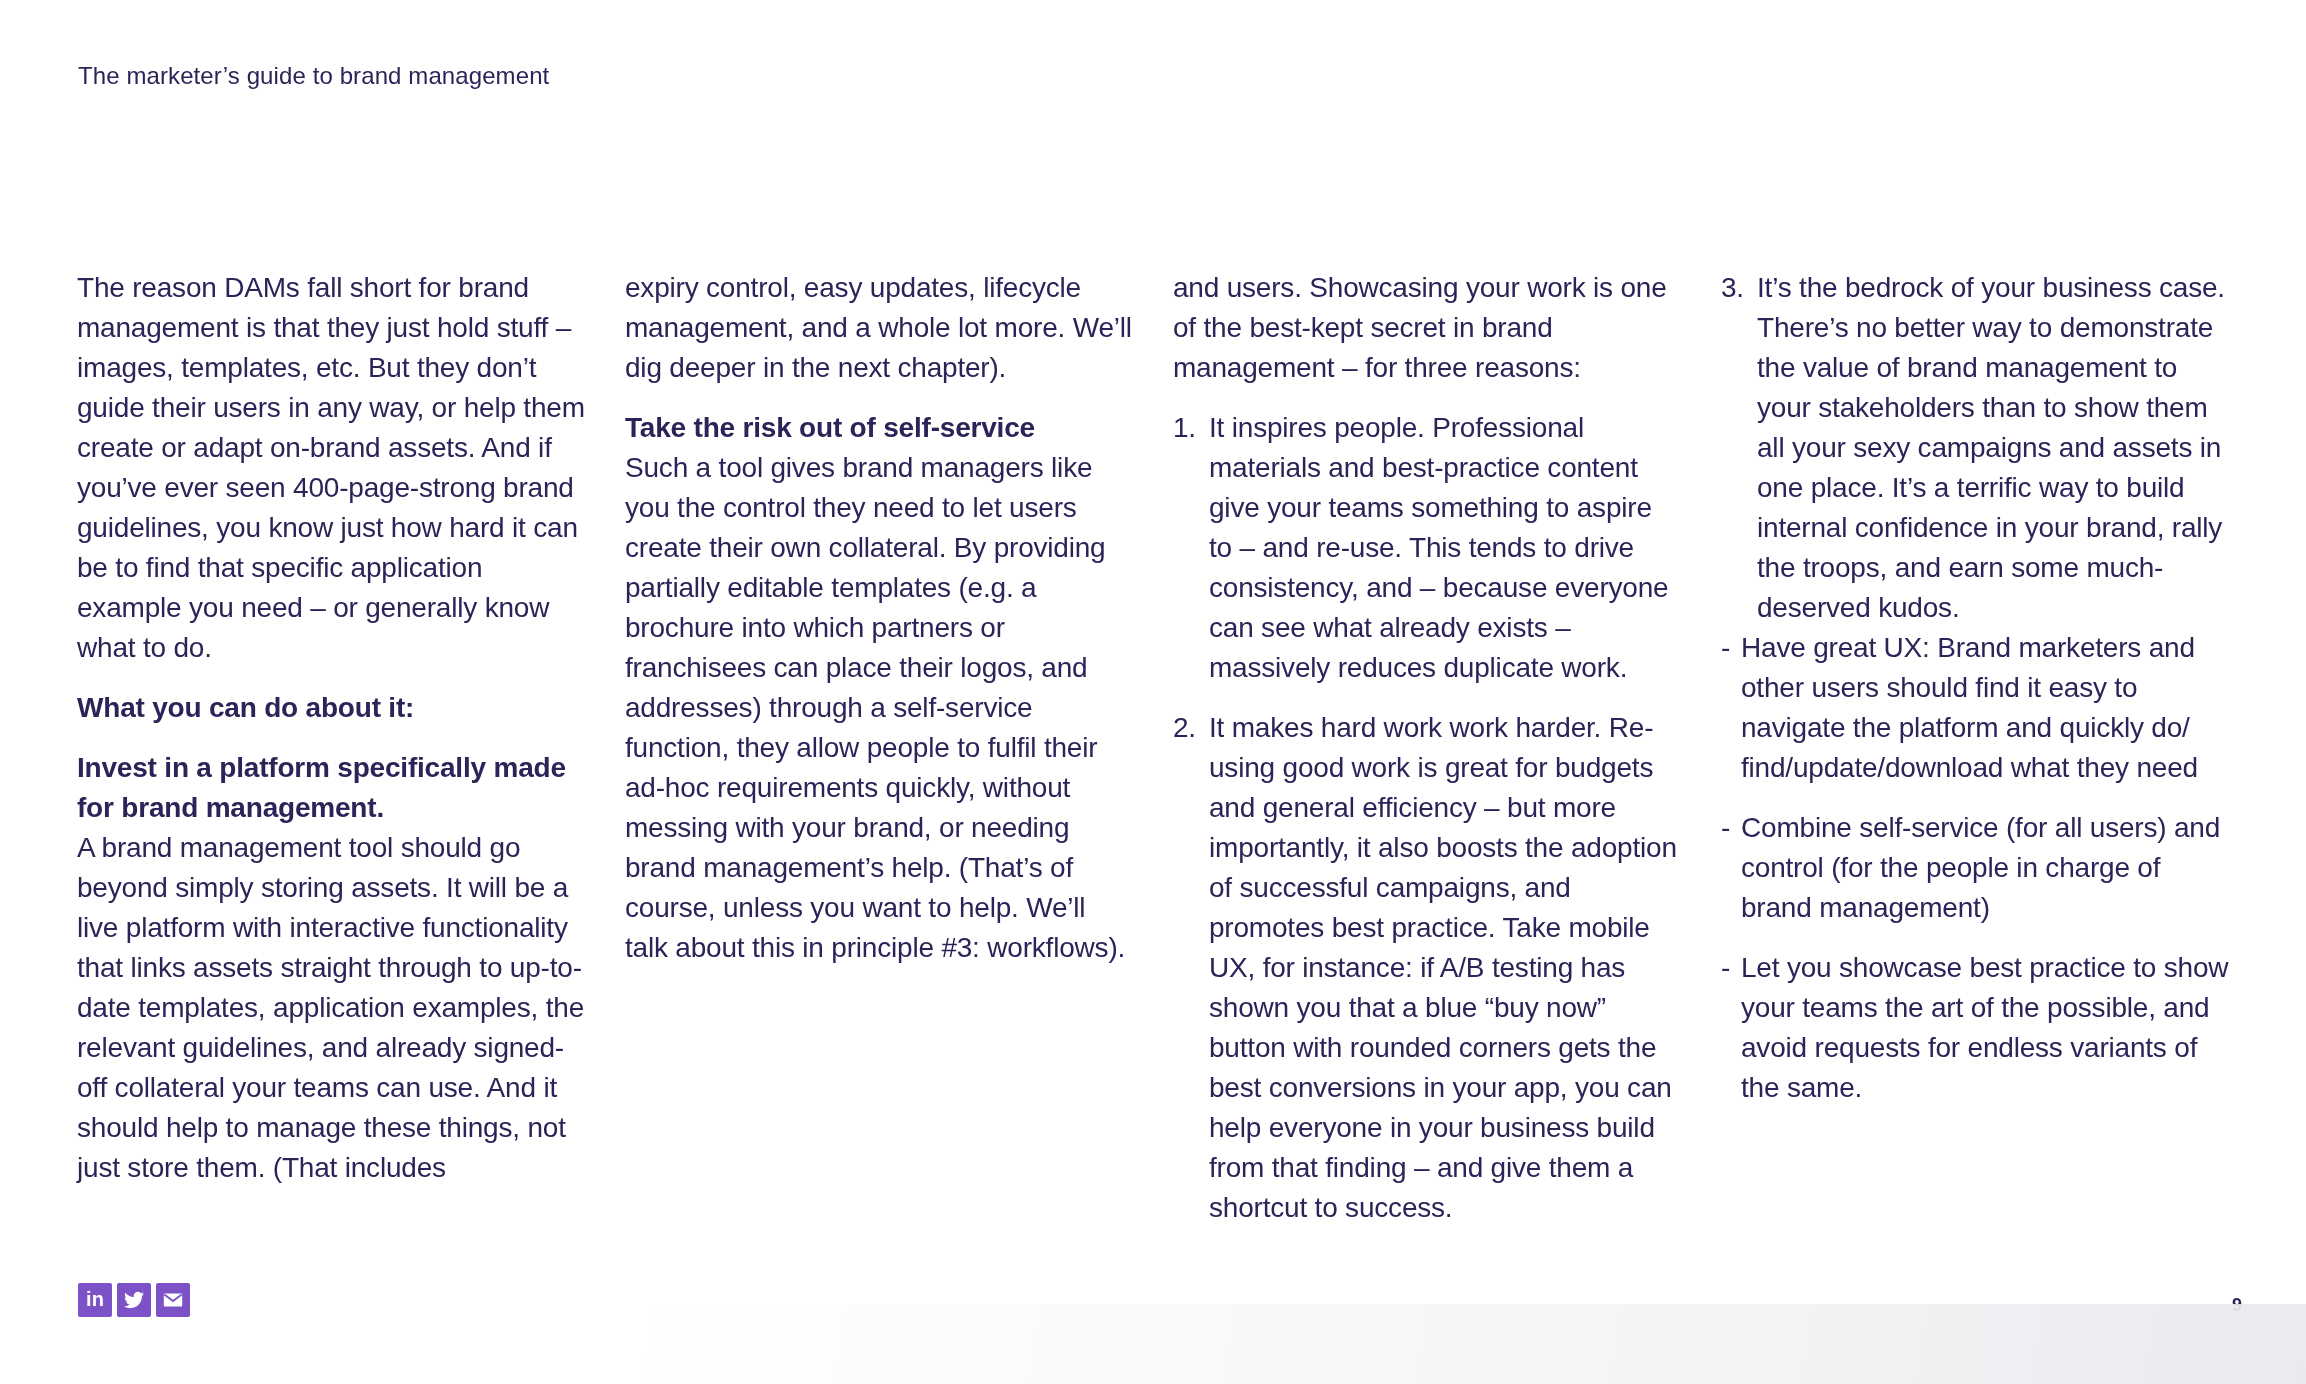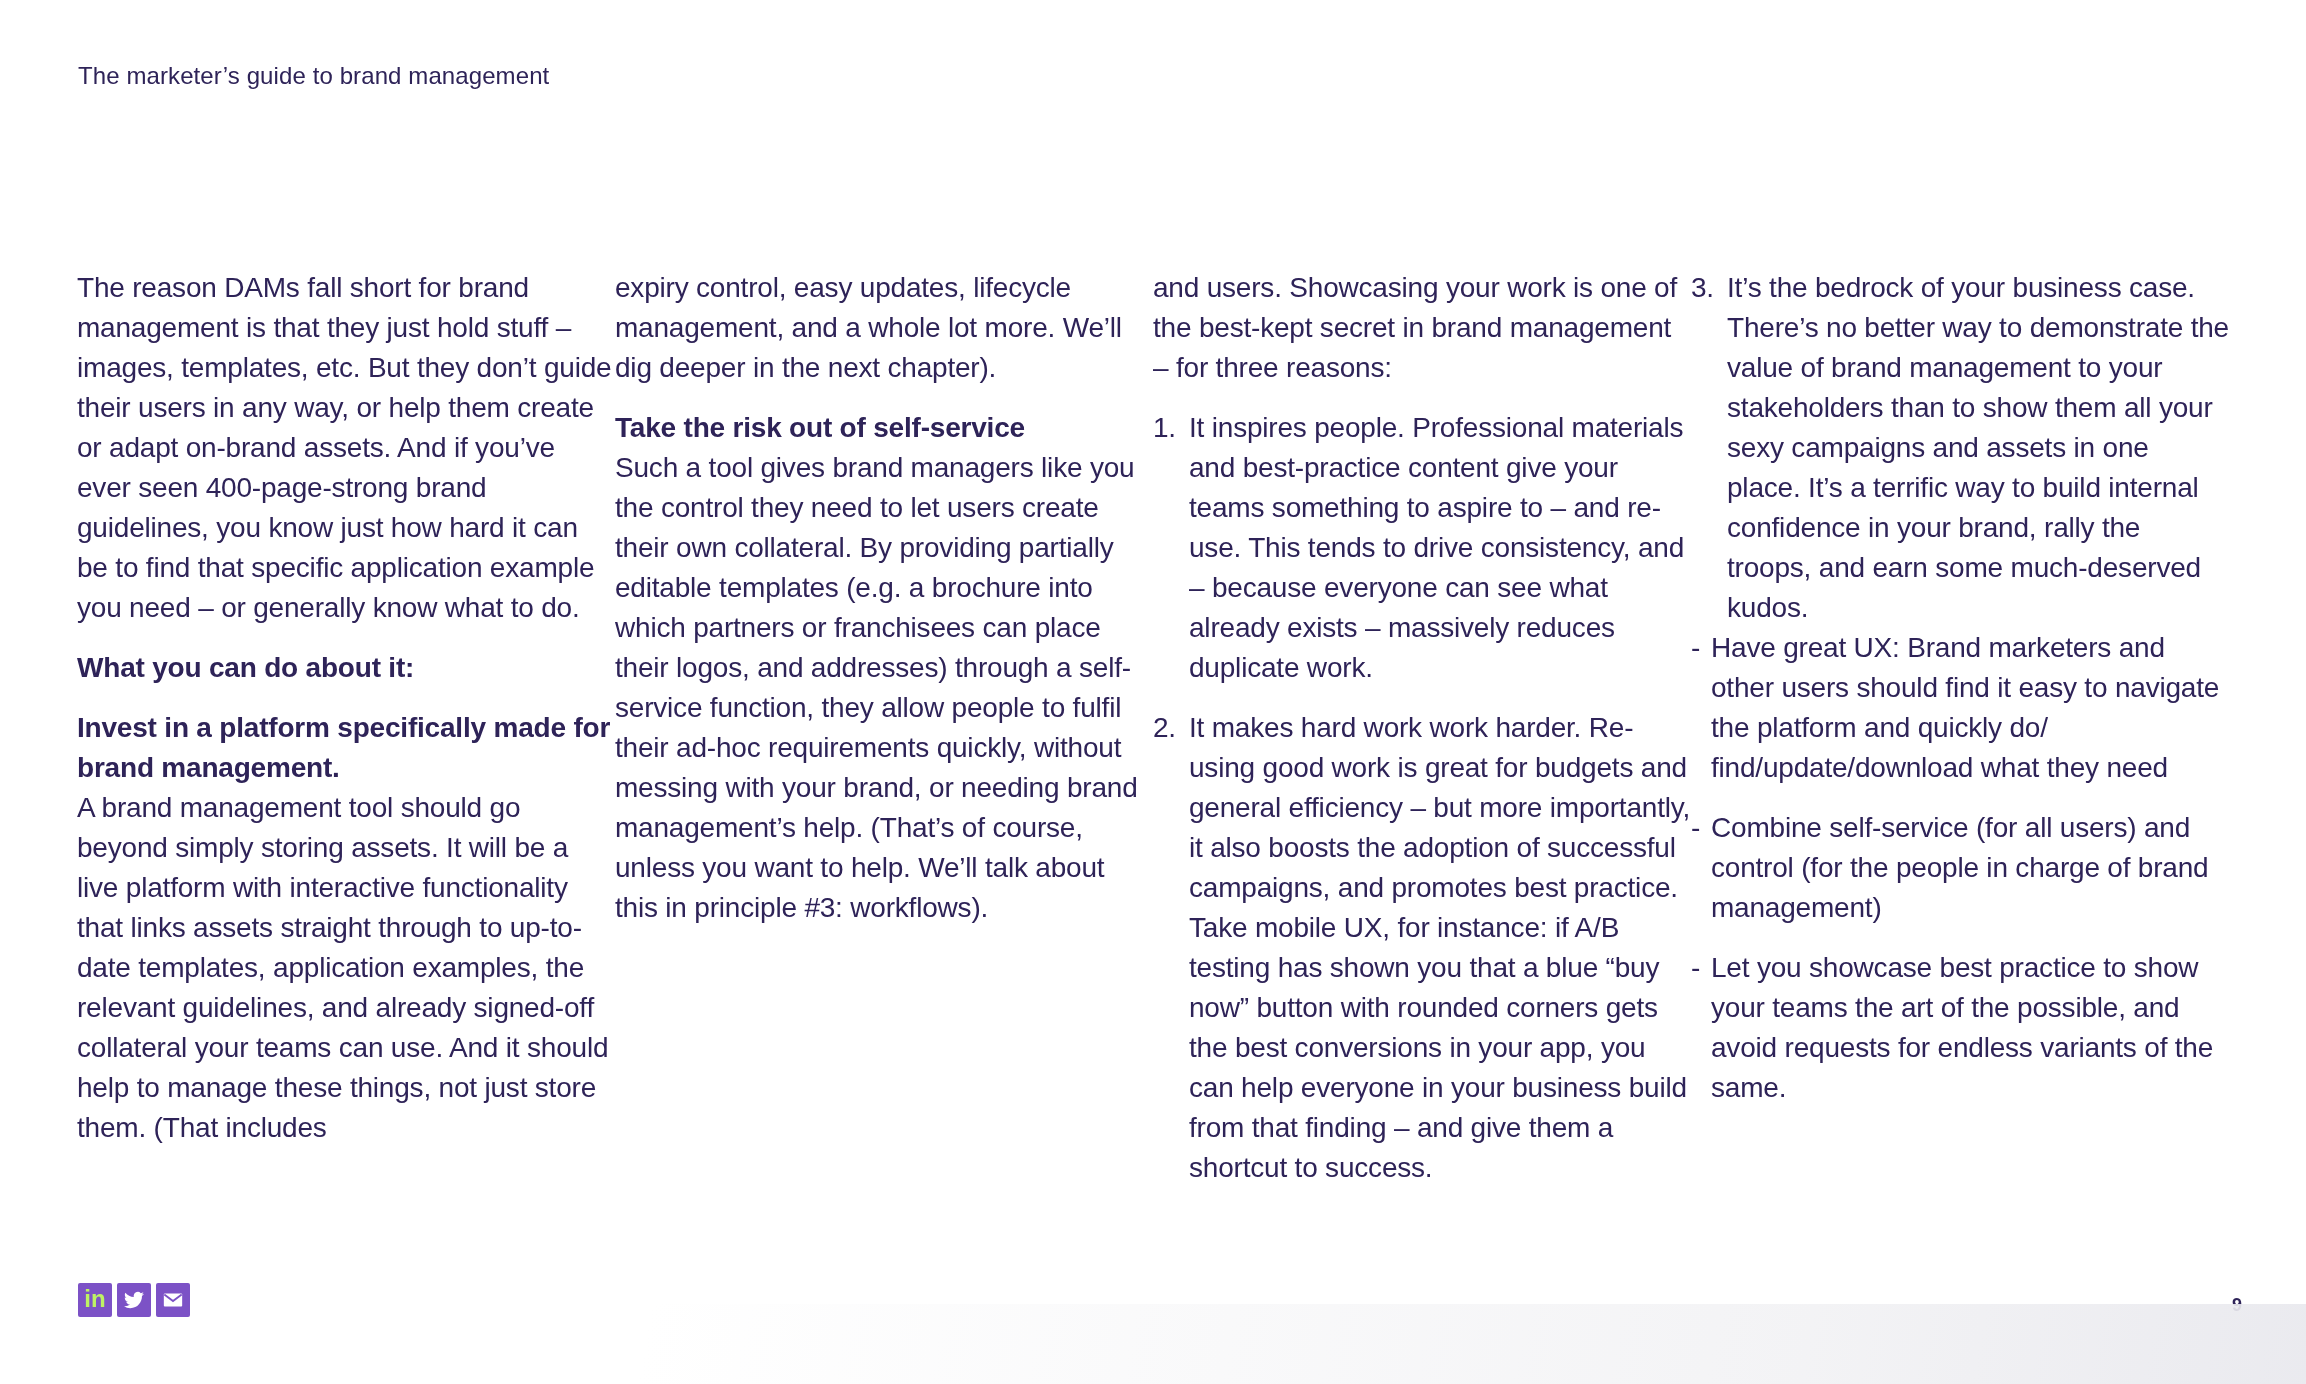--- a/index.html
+++ b/index.html
@@ -11,40 +11,40 @@
     color:var(--text);
     position:relative;
     overflow:hidden;
   }
   .header {
     position:absolute; left:78px; top:62px;
     font-size:24px; letter-spacing:0.1px;
   }
   .columns {
     position:absolute; left:77px; right:77px; top:268px;
-    display:grid; grid-template-columns:repeat(4,1fr); 
+    display:grid; grid-template-columns:repeat(4,1fr); column-gap:40px;
   }
   .block {
     margin:0;
     font-size:28px; line-height:40px; letter-spacing:-0.2px;
     white-space:pre-line;
   }
   .heading { font-weight:700; }
   .gap    { margin-top:20px; }
   .gap-sm { margin-top:20px; }
   .li { display:flex; }
   .li .marker  { flex:0 0 36px; }
   .li.bullet .marker { flex:0 0 20px; }
   .li .li-text { flex:1; }
   .social { position:absolute; left:78px; top:1283px; display:flex; gap:5px; }
   .social-btn {
     width:34px; height:34px; background:var(--accent); border-radius:2px;
     display:flex; align-items:center; justify-content:center; text-decoration:none;
   }
-  .in-glyph { color:#bef264; font-weight:700; font-size:24px; line-height:1; margin-top:-3px; }
+  .in-glyph { color:#ffffff; font-weight:700; font-size:20px; line-height:1; margin-top:-3px; }
   .page-num { position:absolute; right:64px; top:1295px; font-size:18px; font-weight:700; }
   .bottom-shade {
     position:absolute; left:0; bottom:0; width:100%; height:80px; pointer-events:none;
     background:linear-gradient(100deg, rgba(238,238,241,0) 28%, rgba(238,238,241,0.7) 78%, rgba(233,233,238,0.95) 100%);
   }
 </style>
 </head>
 <body>
 
 <div class="header">

